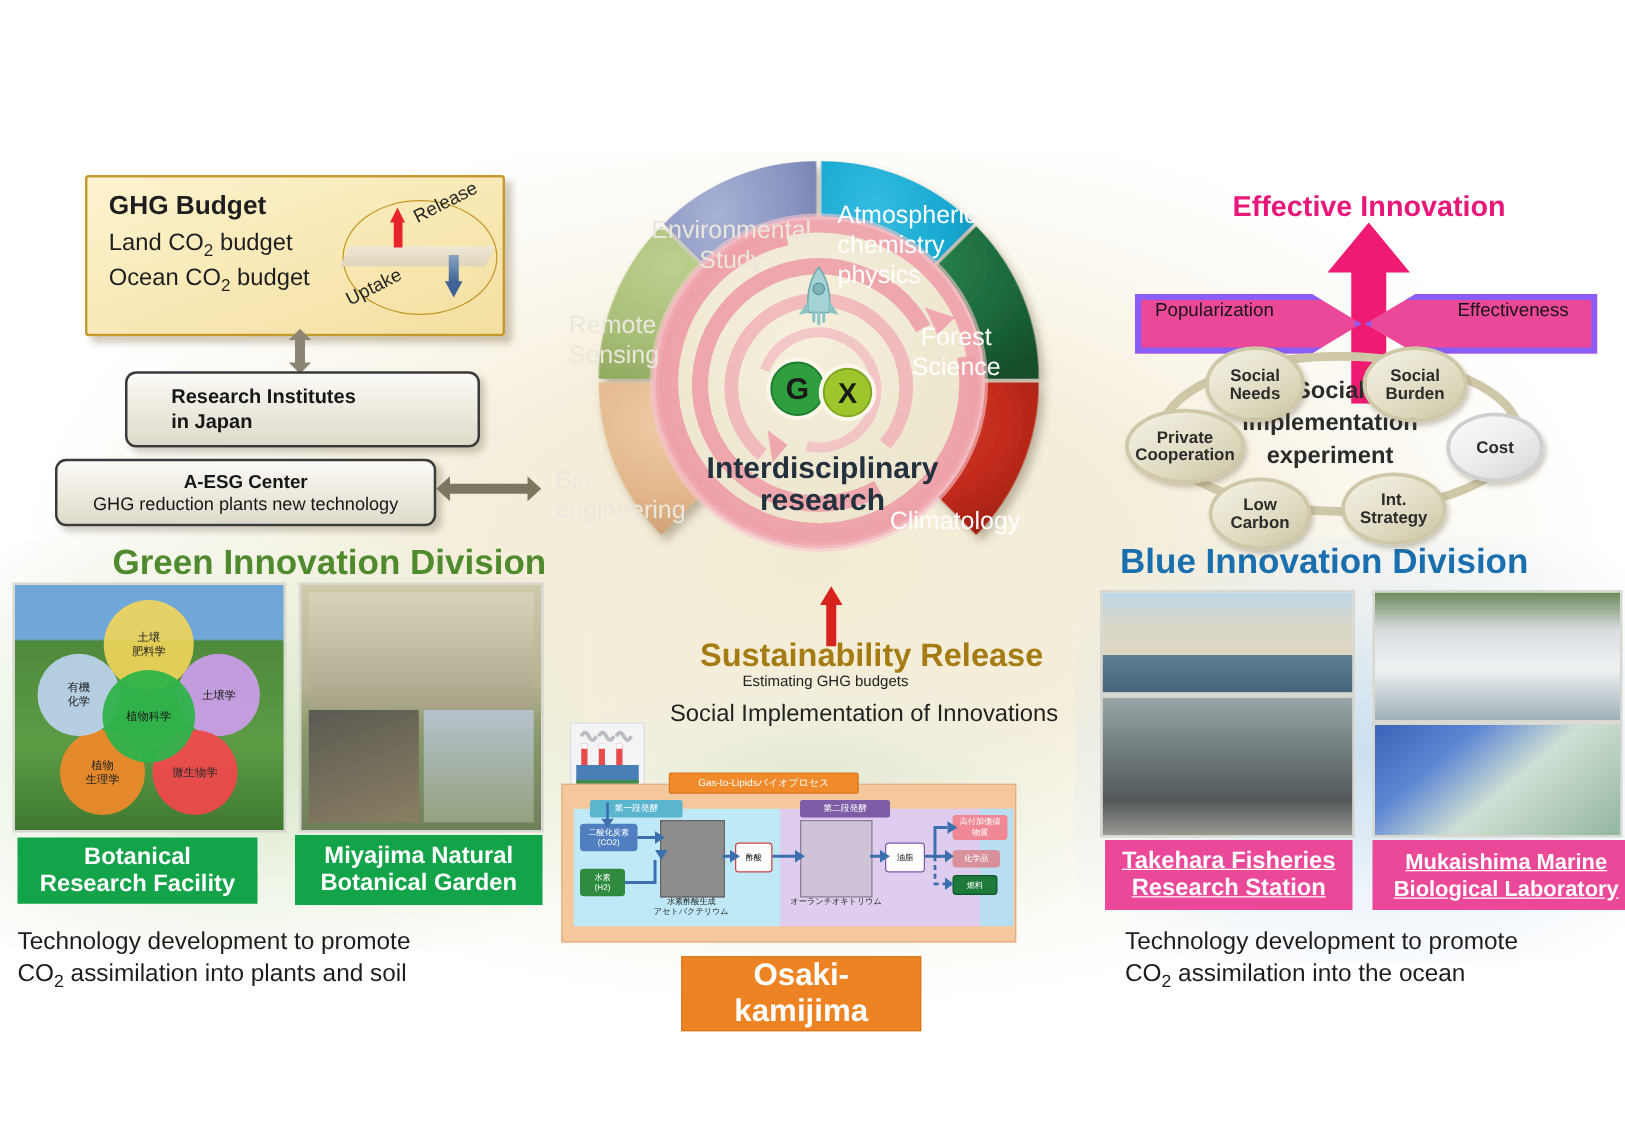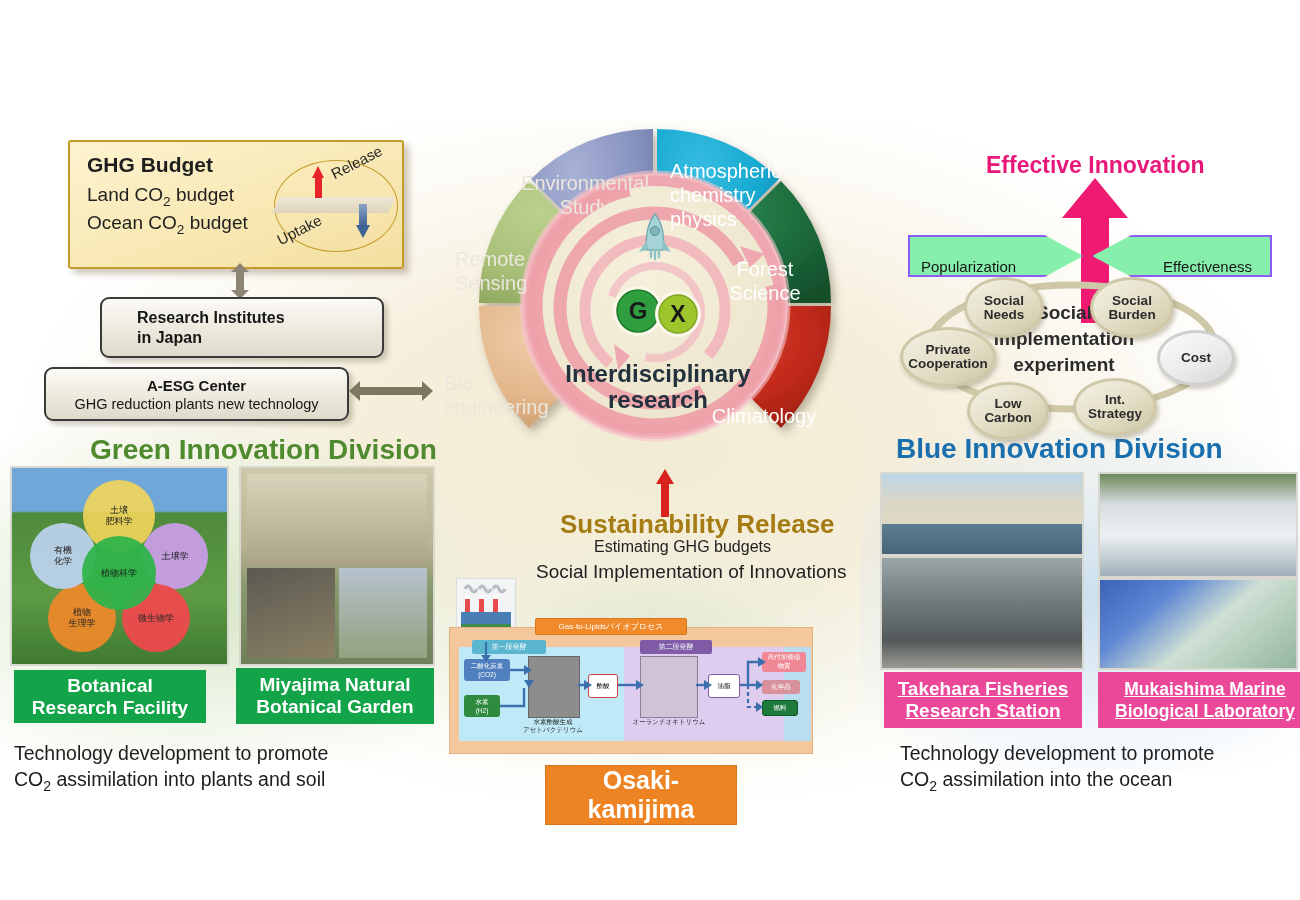--- a/index.html
+++ b/index.html
@@ -85,37 +85,37 @@
   #harrow .hl{position:absolute;left:0;top:0;width:0;height:0;border-top:10px solid transparent;border-bottom:10px solid transparent;border-right:11px solid #7e7760;}
   #harrow .hr{position:absolute;left:73px;top:0;width:0;height:0;border-top:10px solid transparent;border-bottom:10px solid transparent;border-left:11px solid #7e7760;}
 
   
   #flower{position:absolute;left:420px;top:118px;width:470px;height:360px;}
 
   
   #title-green{position:absolute;left:90px;top:434px;font-size:28px;font-weight:bold;color:#4f8a2e;}
   #title-blue{position:absolute;left:896px;top:433px;font-size:28px;font-weight:bold;color:#1a6faf;}
   #title-sust{position:absolute;left:560px;top:509px;font-size:26px;font-weight:bold;color:#a57c13;}
-  #sust-s1{position:absolute;left:594px;top:538px;font-size:16px;color:#222;}
+  #sust-s1{position:absolute;left:594px;top:538px;font-size:12px;color:#222;}
   #sust-s2{position:absolute;left:536px;top:561px;font-size:19px;color:#222;}
   #title-effective{position:absolute;left:986px;top:152px;font-size:23px;font-weight:bold;color:#e8187a;}
 
   
   #red-up{position:absolute;left:655px;top:469px;width:20px;height:48px;}
   #red-up .s{position:absolute;left:6px;top:12px;width:8px;height:36px;background:#d8221e;}
   #red-up .h{position:absolute;left:1px;top:0;width:0;height:0;border-left:9px solid transparent;border-right:9px solid transparent;border-bottom:15px solid #d8221e;}
 
   
   #big-pink-arrow{position:absolute;left:1062px;top:178px;width:66px;height:145px;}
 
   .chev{
     position:absolute;height:38px;
-    background:#86efac;border:2px solid #8b5cf6;
+    background:#ec4899;border:5px solid #8b5cf6;
     box-shadow:4px 4px 4px rgba(120,90,90,0.22);
-    display:flex;align-items:flex-end;
+    display:flex;align-items:flex-start;
   }
   #chev-pop{left:908px;top:235px;width:160px;
      clip-path:polygon(0 0,78% 0,100% 50%,78% 100%,0 100%);
      justify-content:flex-start;padding-left:11px;}
   #chev-eff{left:1092px;top:235px;width:158px;
      clip-path:polygon(22% 0,100% 0,100% 100%,22% 100%,0 50%);
      justify-content:flex-end;padding-right:18px;}
   .chev span{font-size:15px;color:#161616;font-weight:normal;}
 
   

